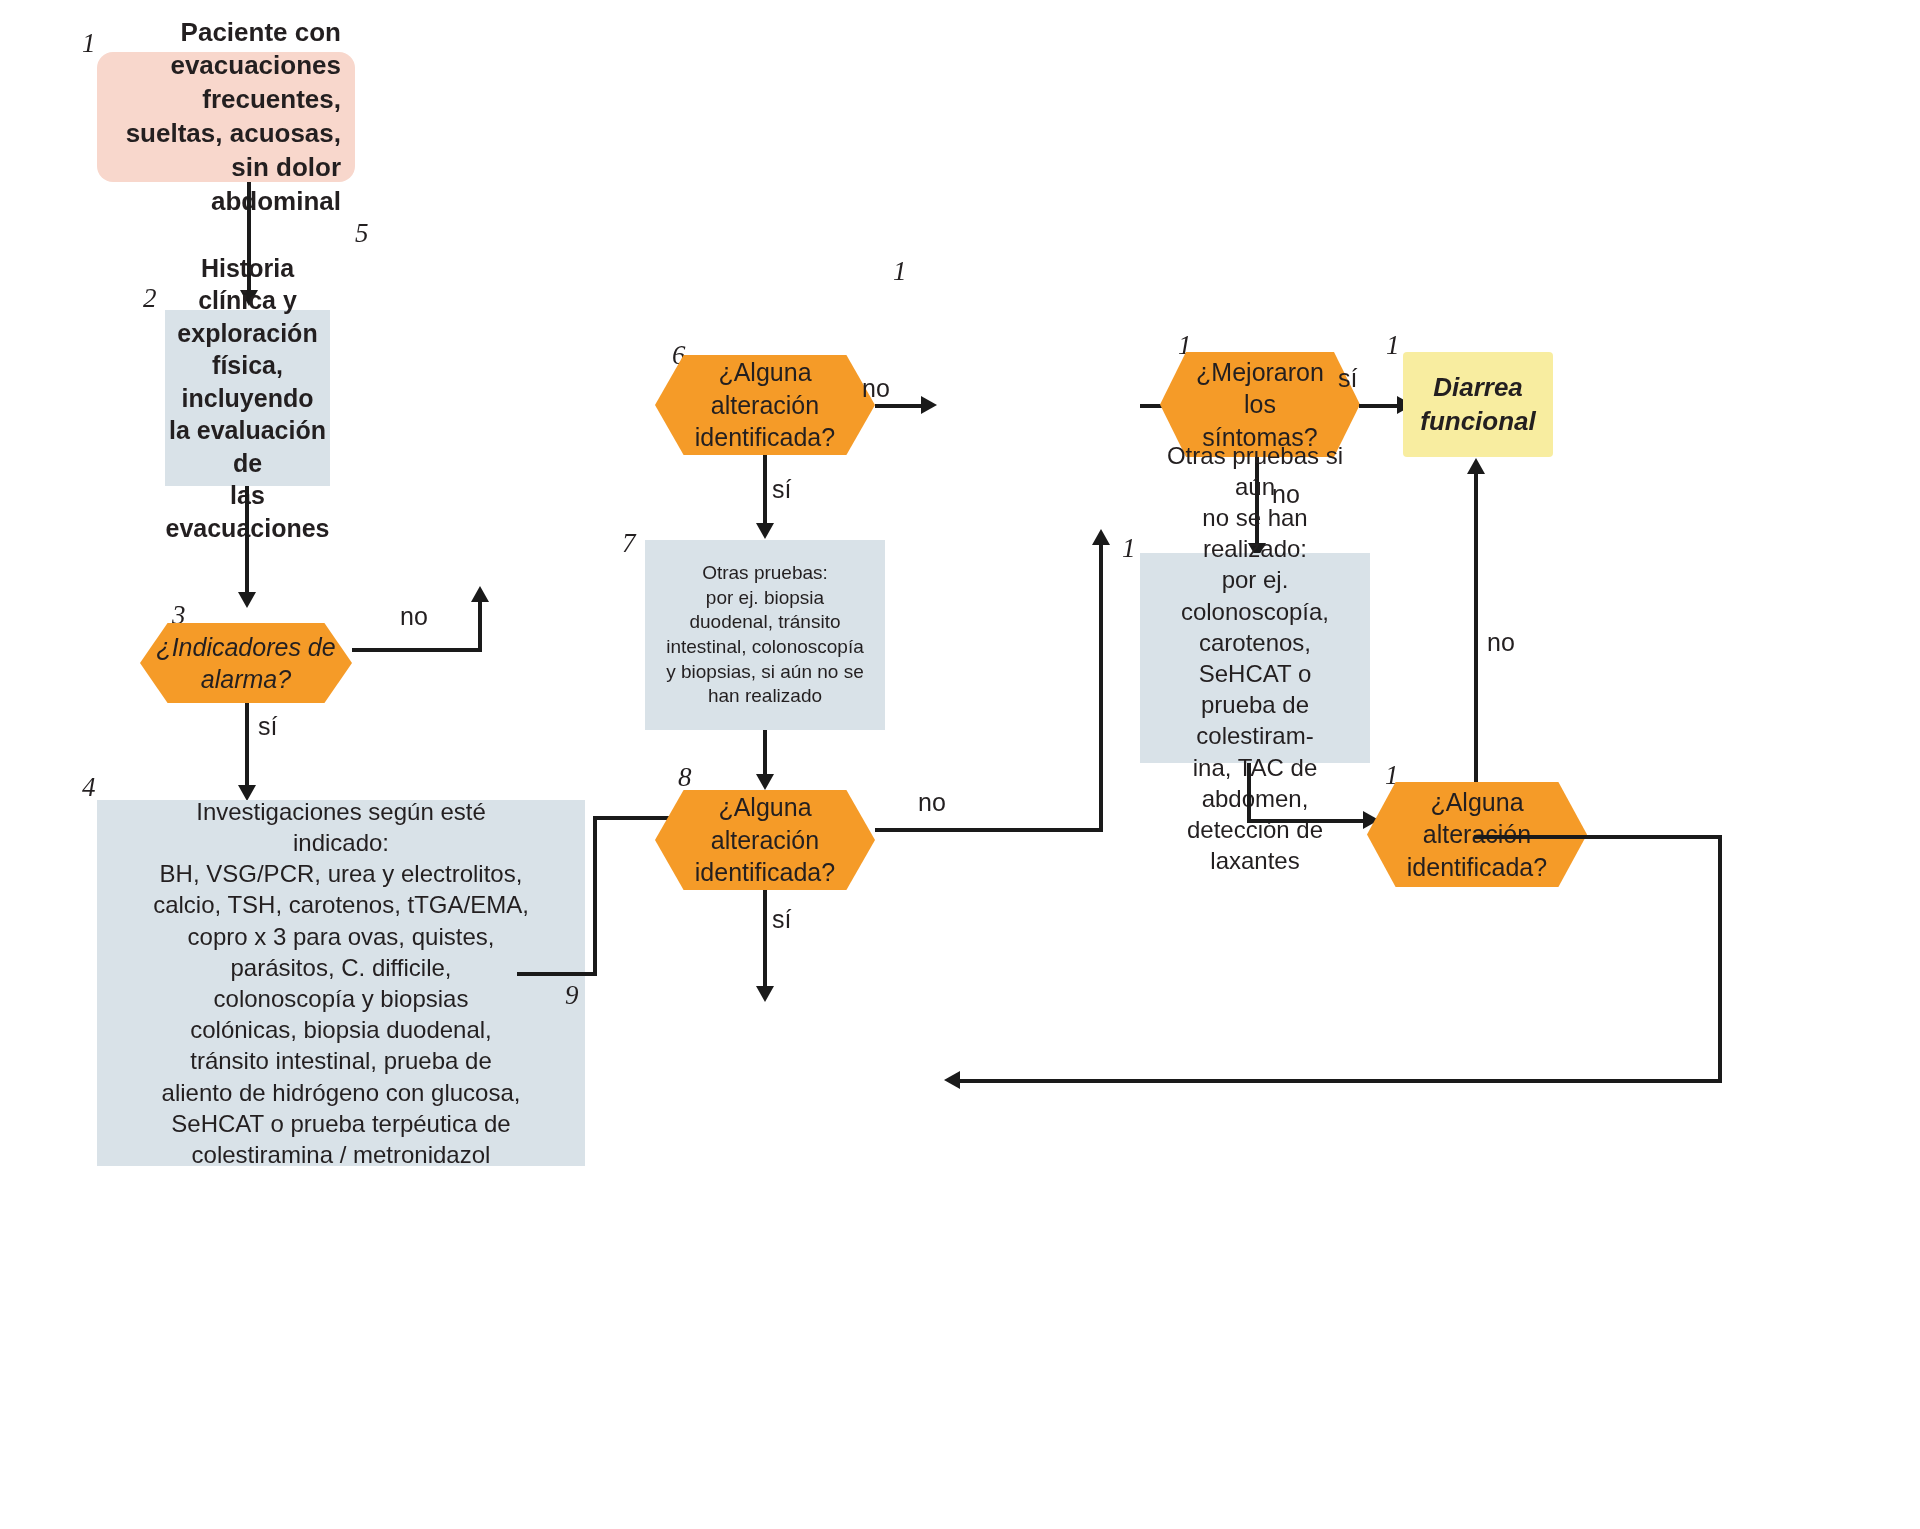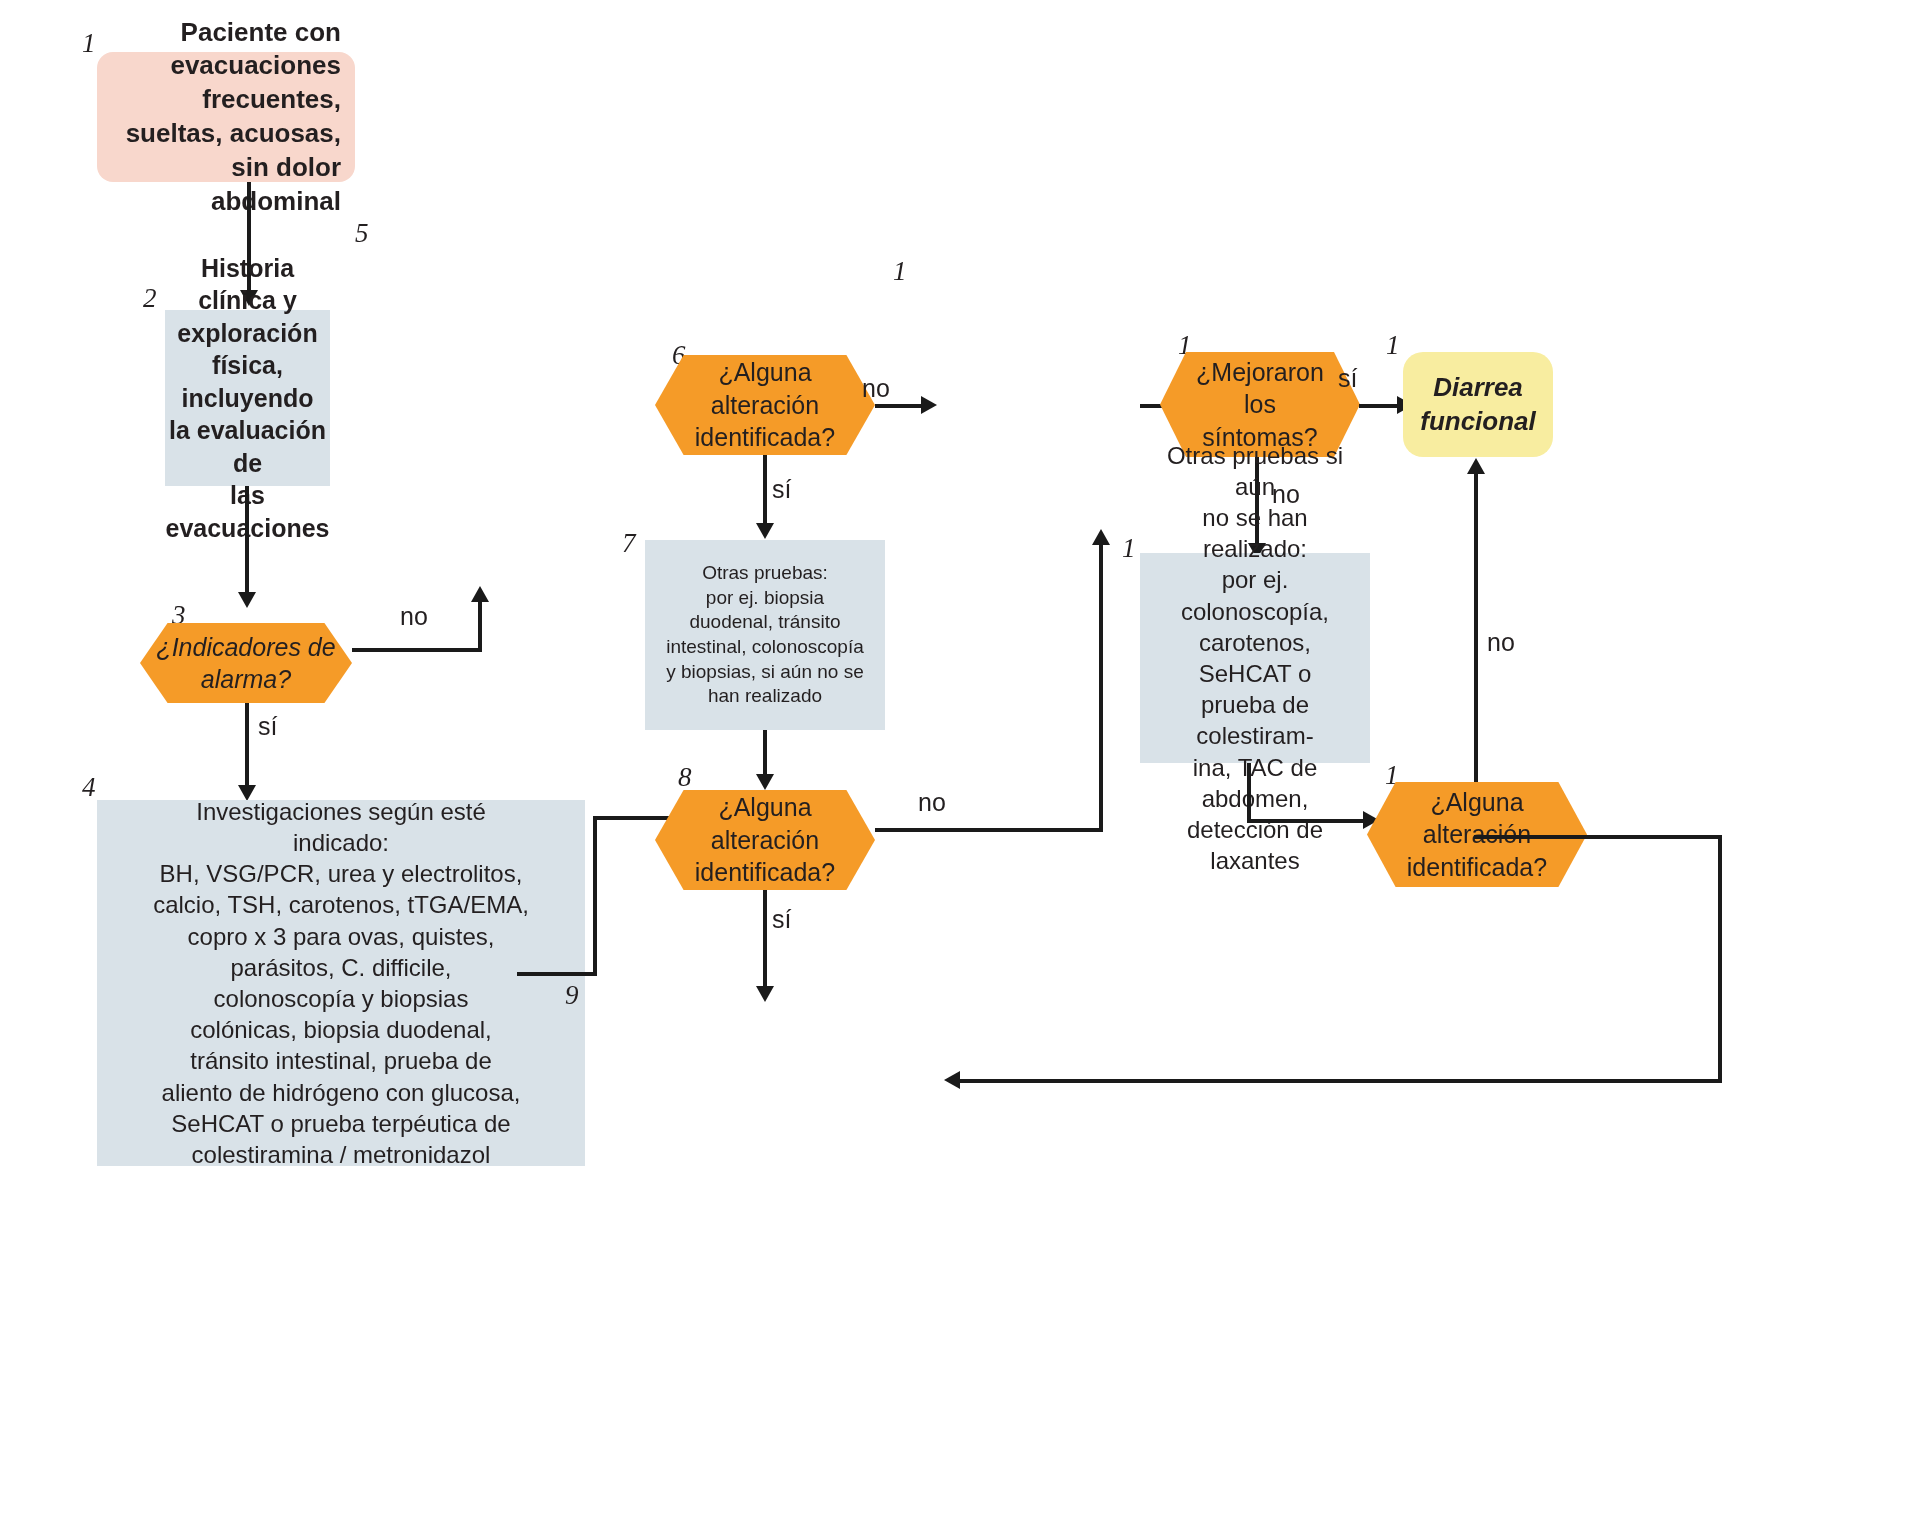--- a/index.html
+++ b/index.html
@@ -32,21 +32,21 @@
   }
   .pink{
     background:#f8d7cc;
     border-radius:16px;
     font-weight:bold;
     font-size:26px;
     padding:10px 14px;
   }
   .yellow{
     background:#f8eda0;
-    border-radius:20px;
+    border-radius:4px;
     font-style:italic;
     font-weight:bold;
     font-size:26px;
     padding:10px 14px;
   }
   .hex{
     background:#f59b28;
     font-size:25px;
     clip-path:polygon(13% 0%, 87% 0%, 100% 50%, 87% 100%, 13% 100%, 0% 50%);
     padding:22px 8px;

